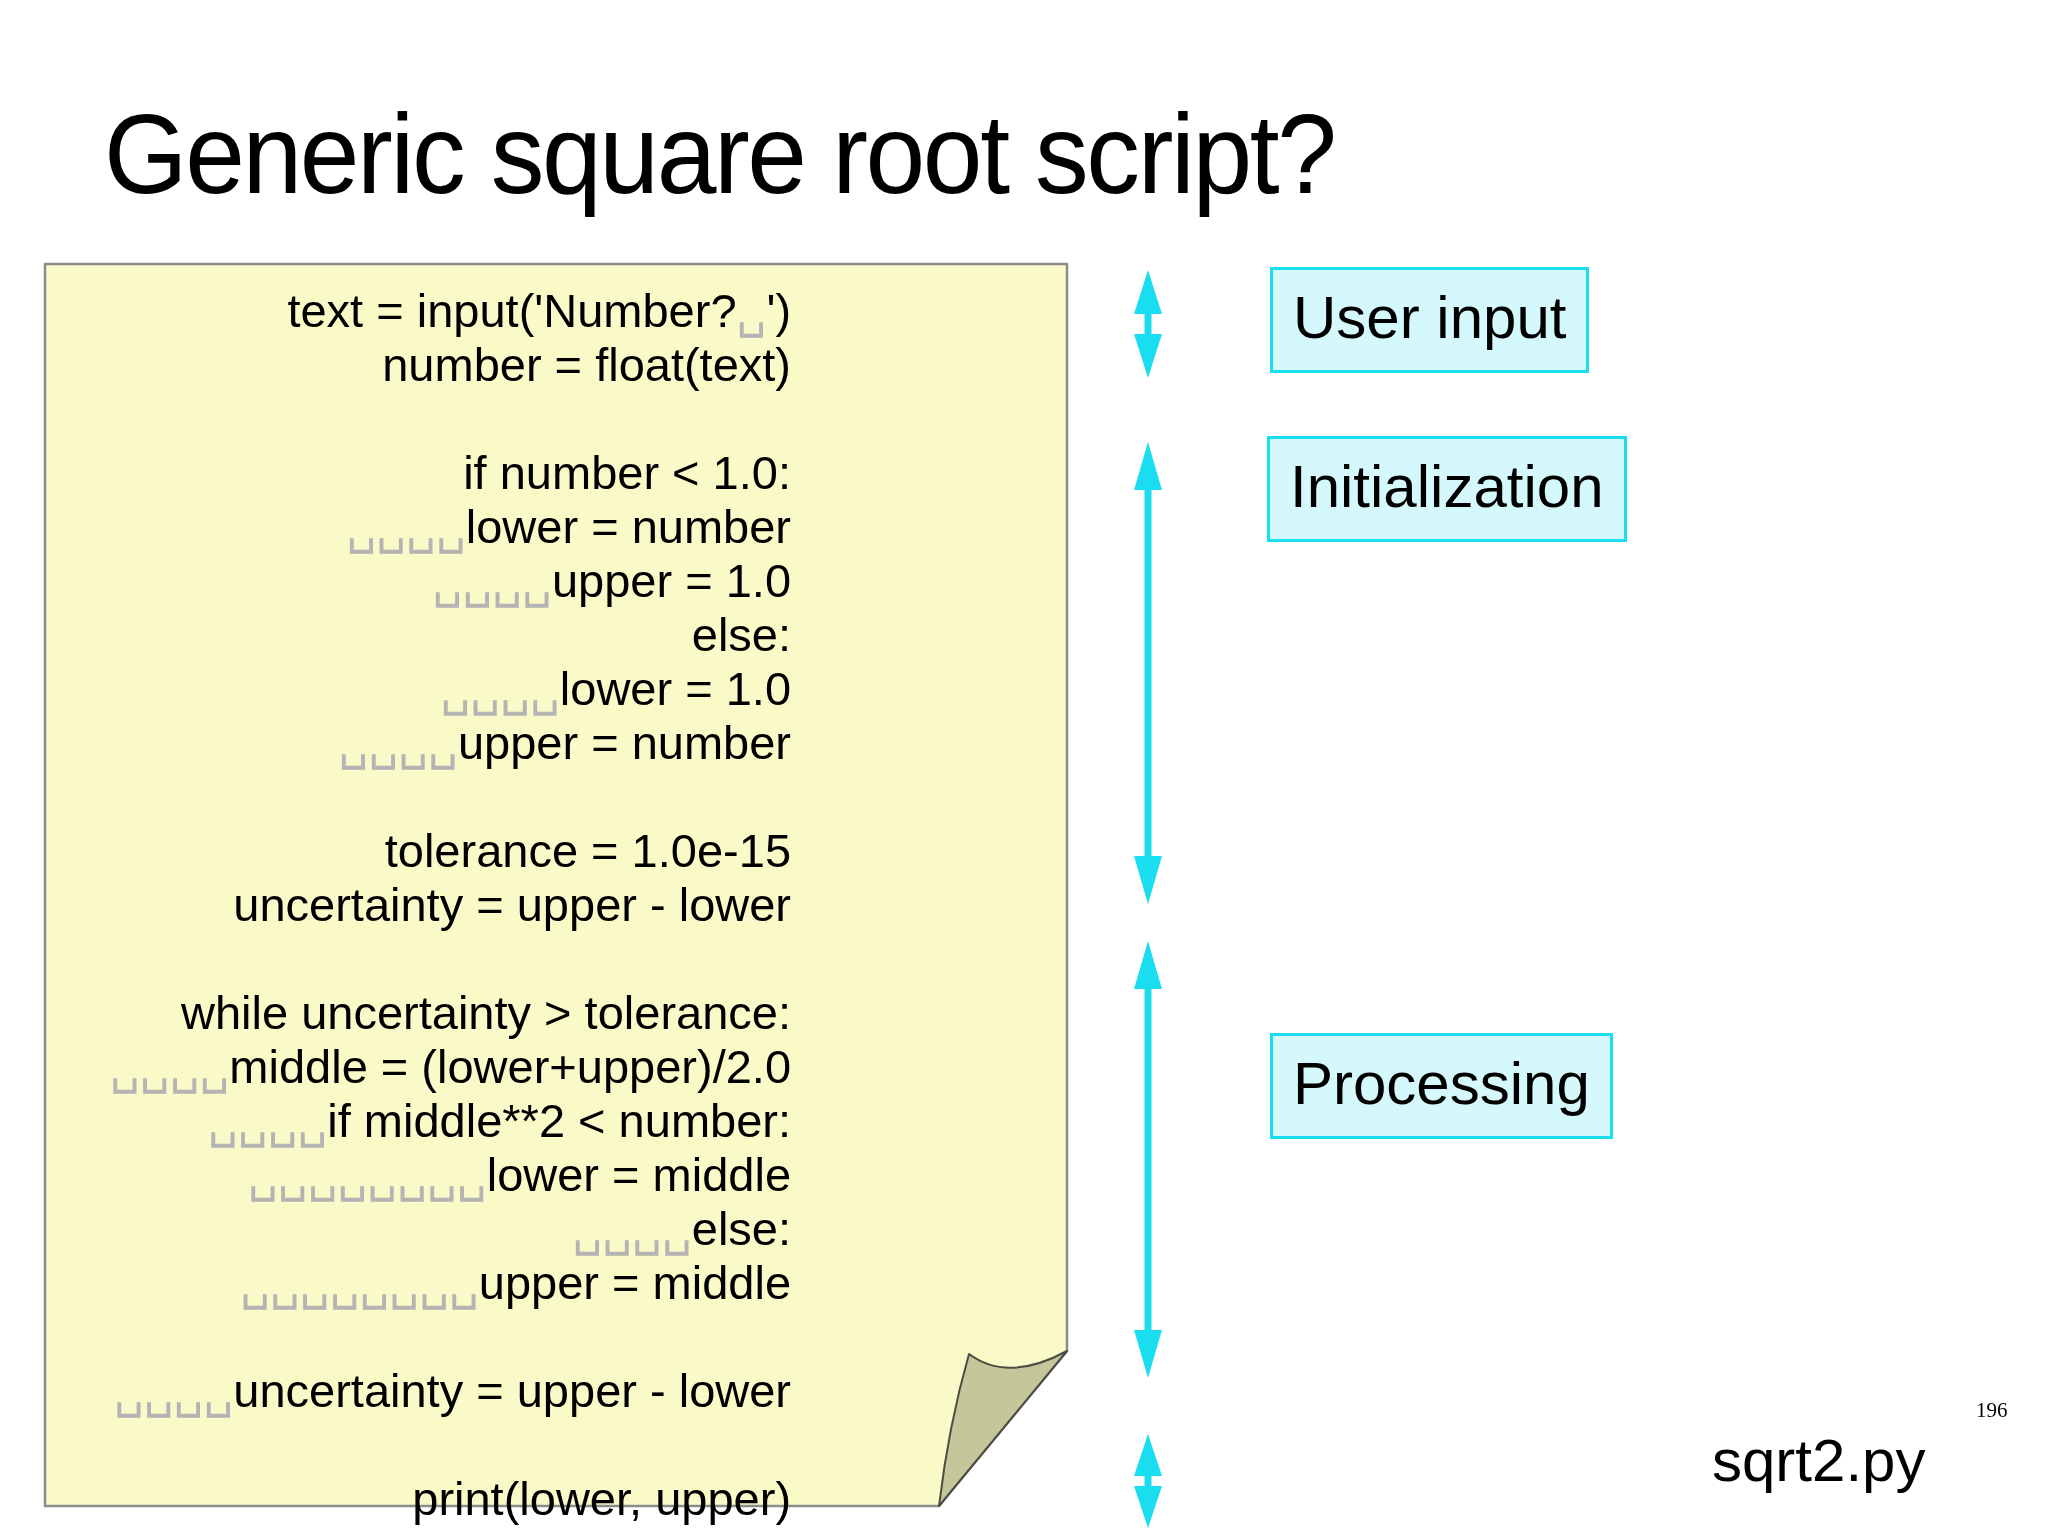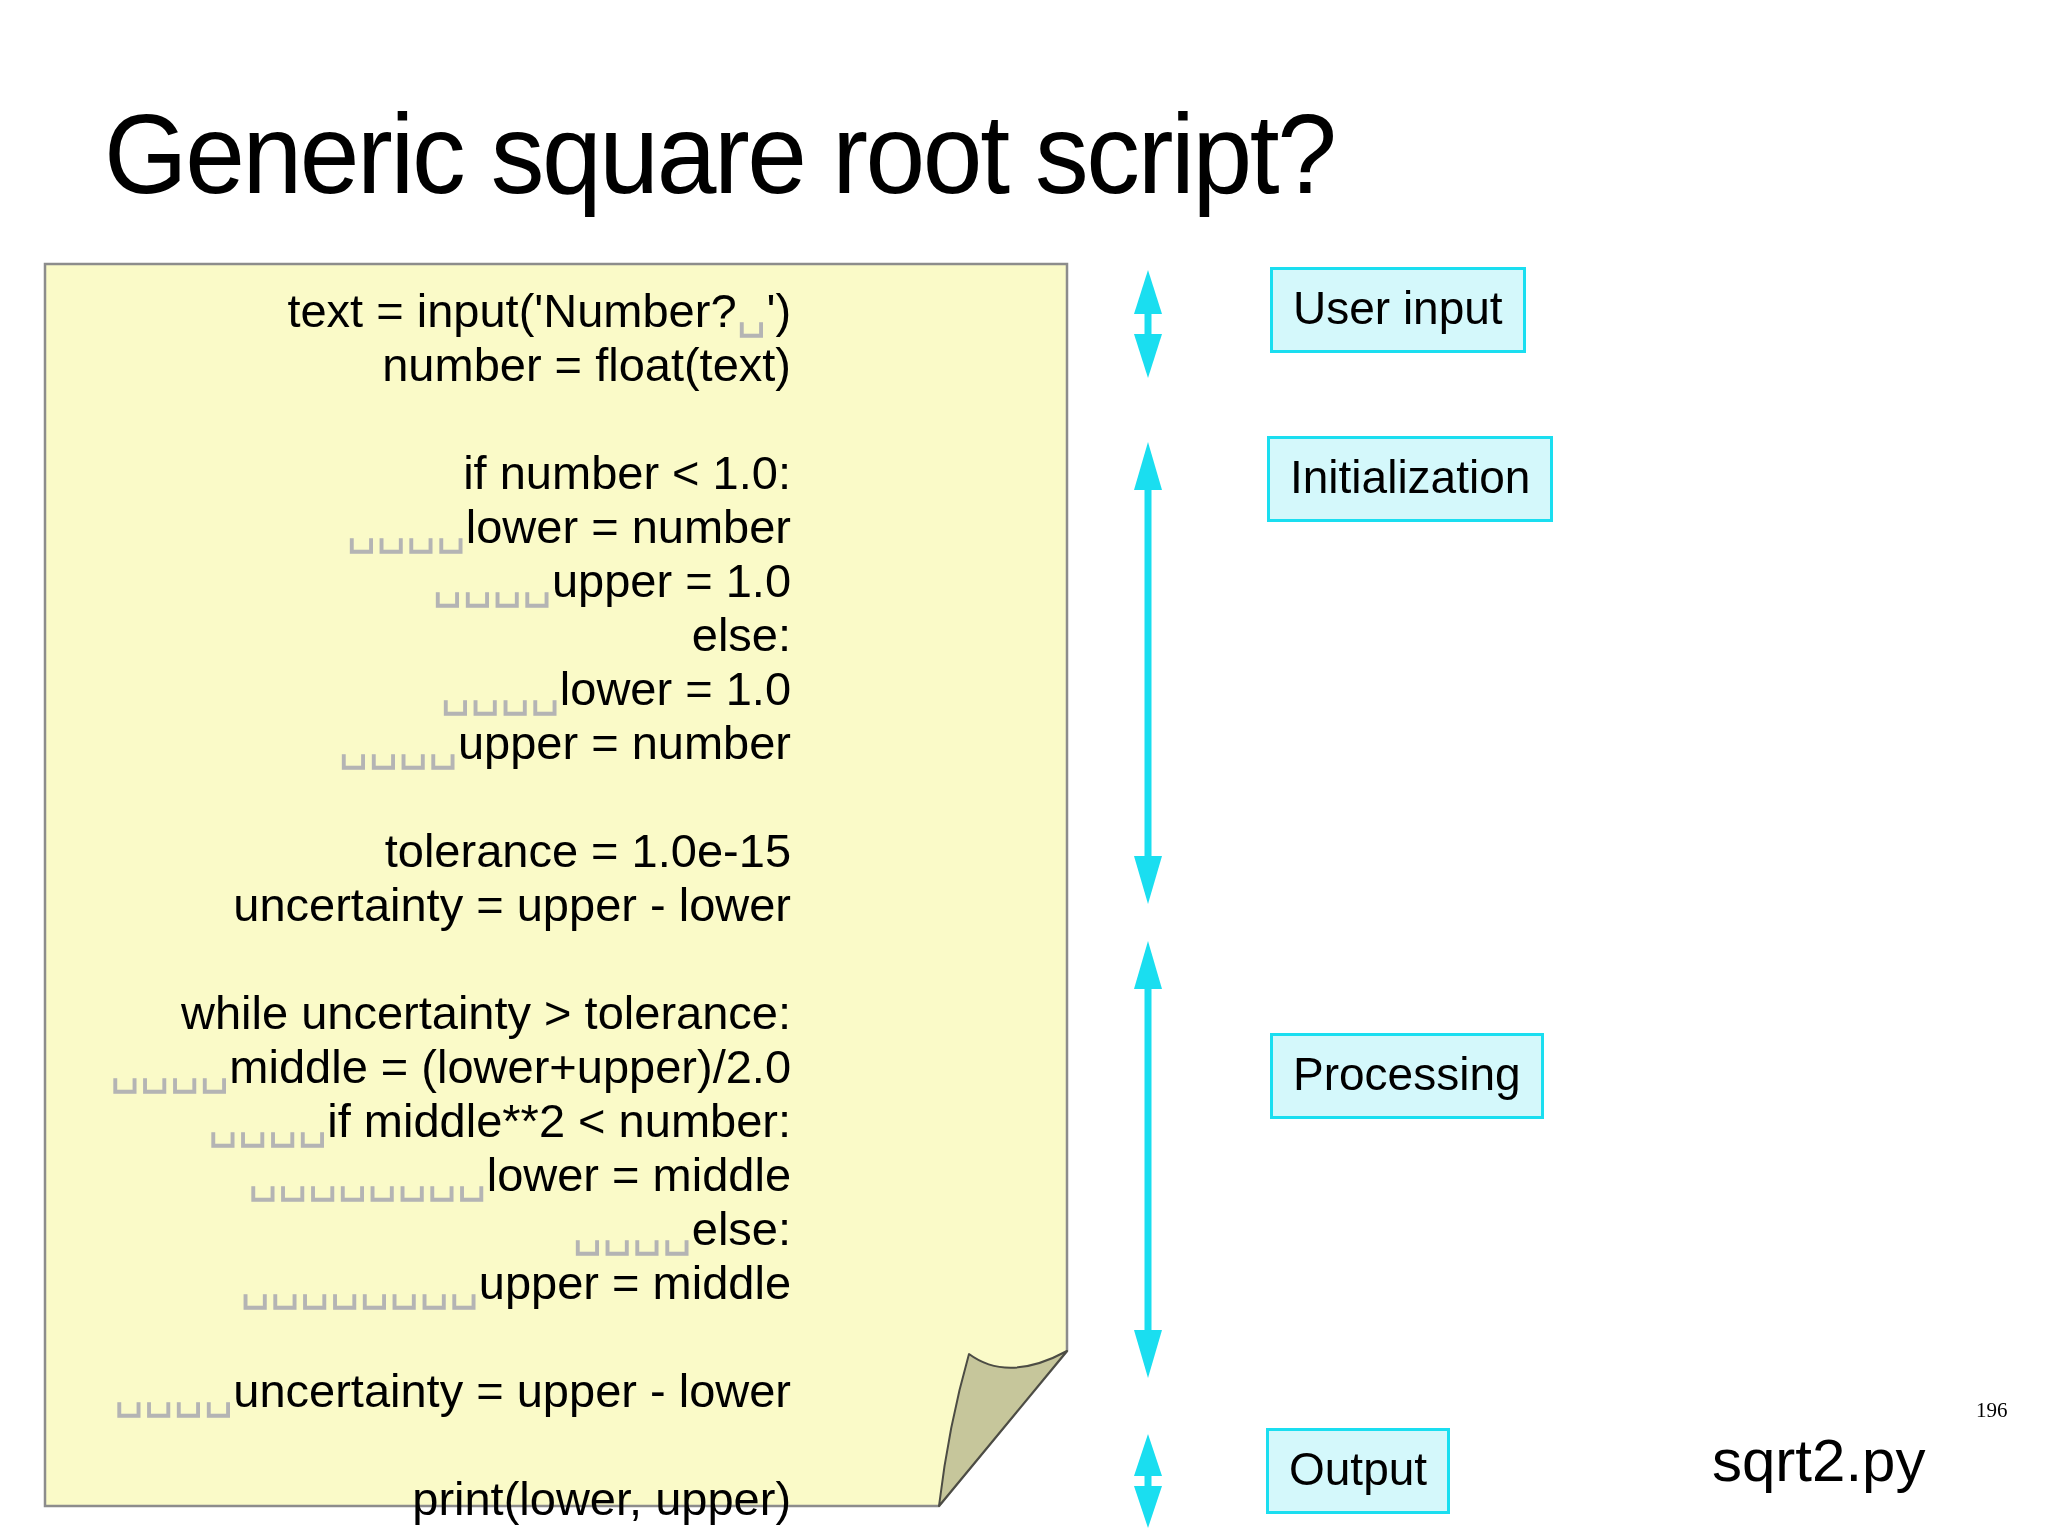--- a/index.html
+++ b/index.html
@@ -27,21 +27,21 @@
         color:var(--text);white-space:pre;}
   .code .code-line{height:54px;}
   .code .ws{color:var(--whitespace-marker);}
 
   .arrow{position:absolute;overflow:visible;}
   .arrow line{stroke:var(--accent-cyan);stroke-width:7;}
   .arrow polygon{fill:var(--accent-cyan);}
 
   .label{position:absolute;background:var(--label-bg);
          border:3px solid var(--accent-cyan);
-         font-size:46px;line-height:1.4;padding:6px 20px 10px;
+         font-size:60px;line-height:1.4;padding:6px 20px 10px;
          white-space:nowrap;color:var(--text);}
 
   .page-number{position:absolute;left:1976px;top:1398px;
                font-family:Liberation Serif, serif;font-size:21px;color:var(--text);}
   .script-name{position:absolute;left:1712px;top:1426px;
                font-family:Liberation Sans, sans-serif;font-size:60px;color:var(--text);
                white-space:nowrap;}
 </style>
 </head>
 <body>
@@ -83,20 +83,17 @@
 
   <div class="label" style="left:1270px;top:267px;">
     <span>User input</span>
   </div>
   <div class="label" style="left:1267px;top:436px;">
     <span>Initialization</span>
   </div>
   <div class="label" style="left:1270px;top:1033px;">
     <span>Processing</span>
   </div>
-  <div class="label" style="left:1266px;top:1428px;">
-    <span>Output</span>
-  </div>
 
   <div class="page-number">196</div>
   <div class="script-name">sqrt2.py</div>
 
 </div>
 
 </body></html>

